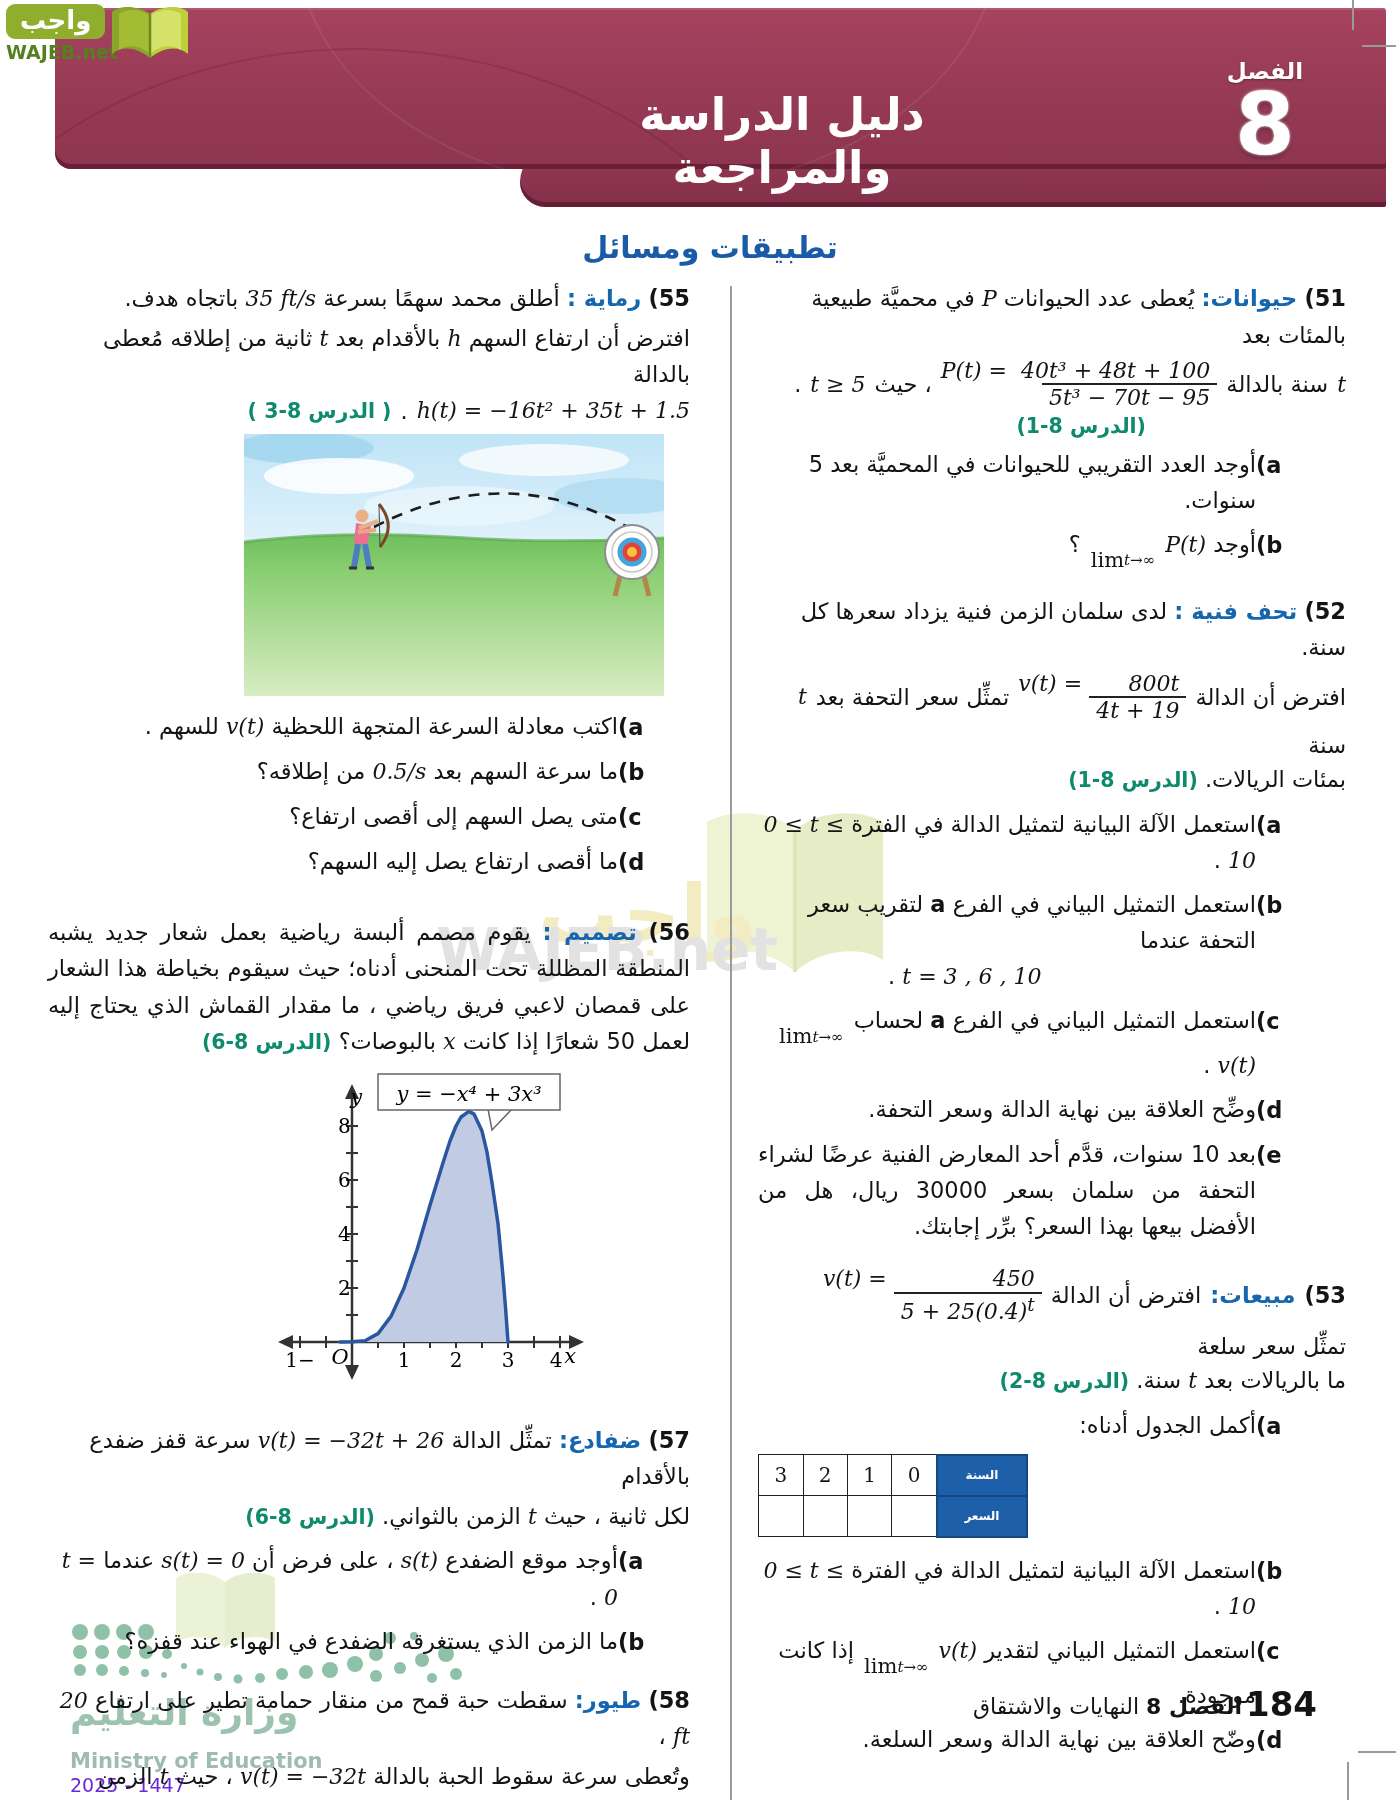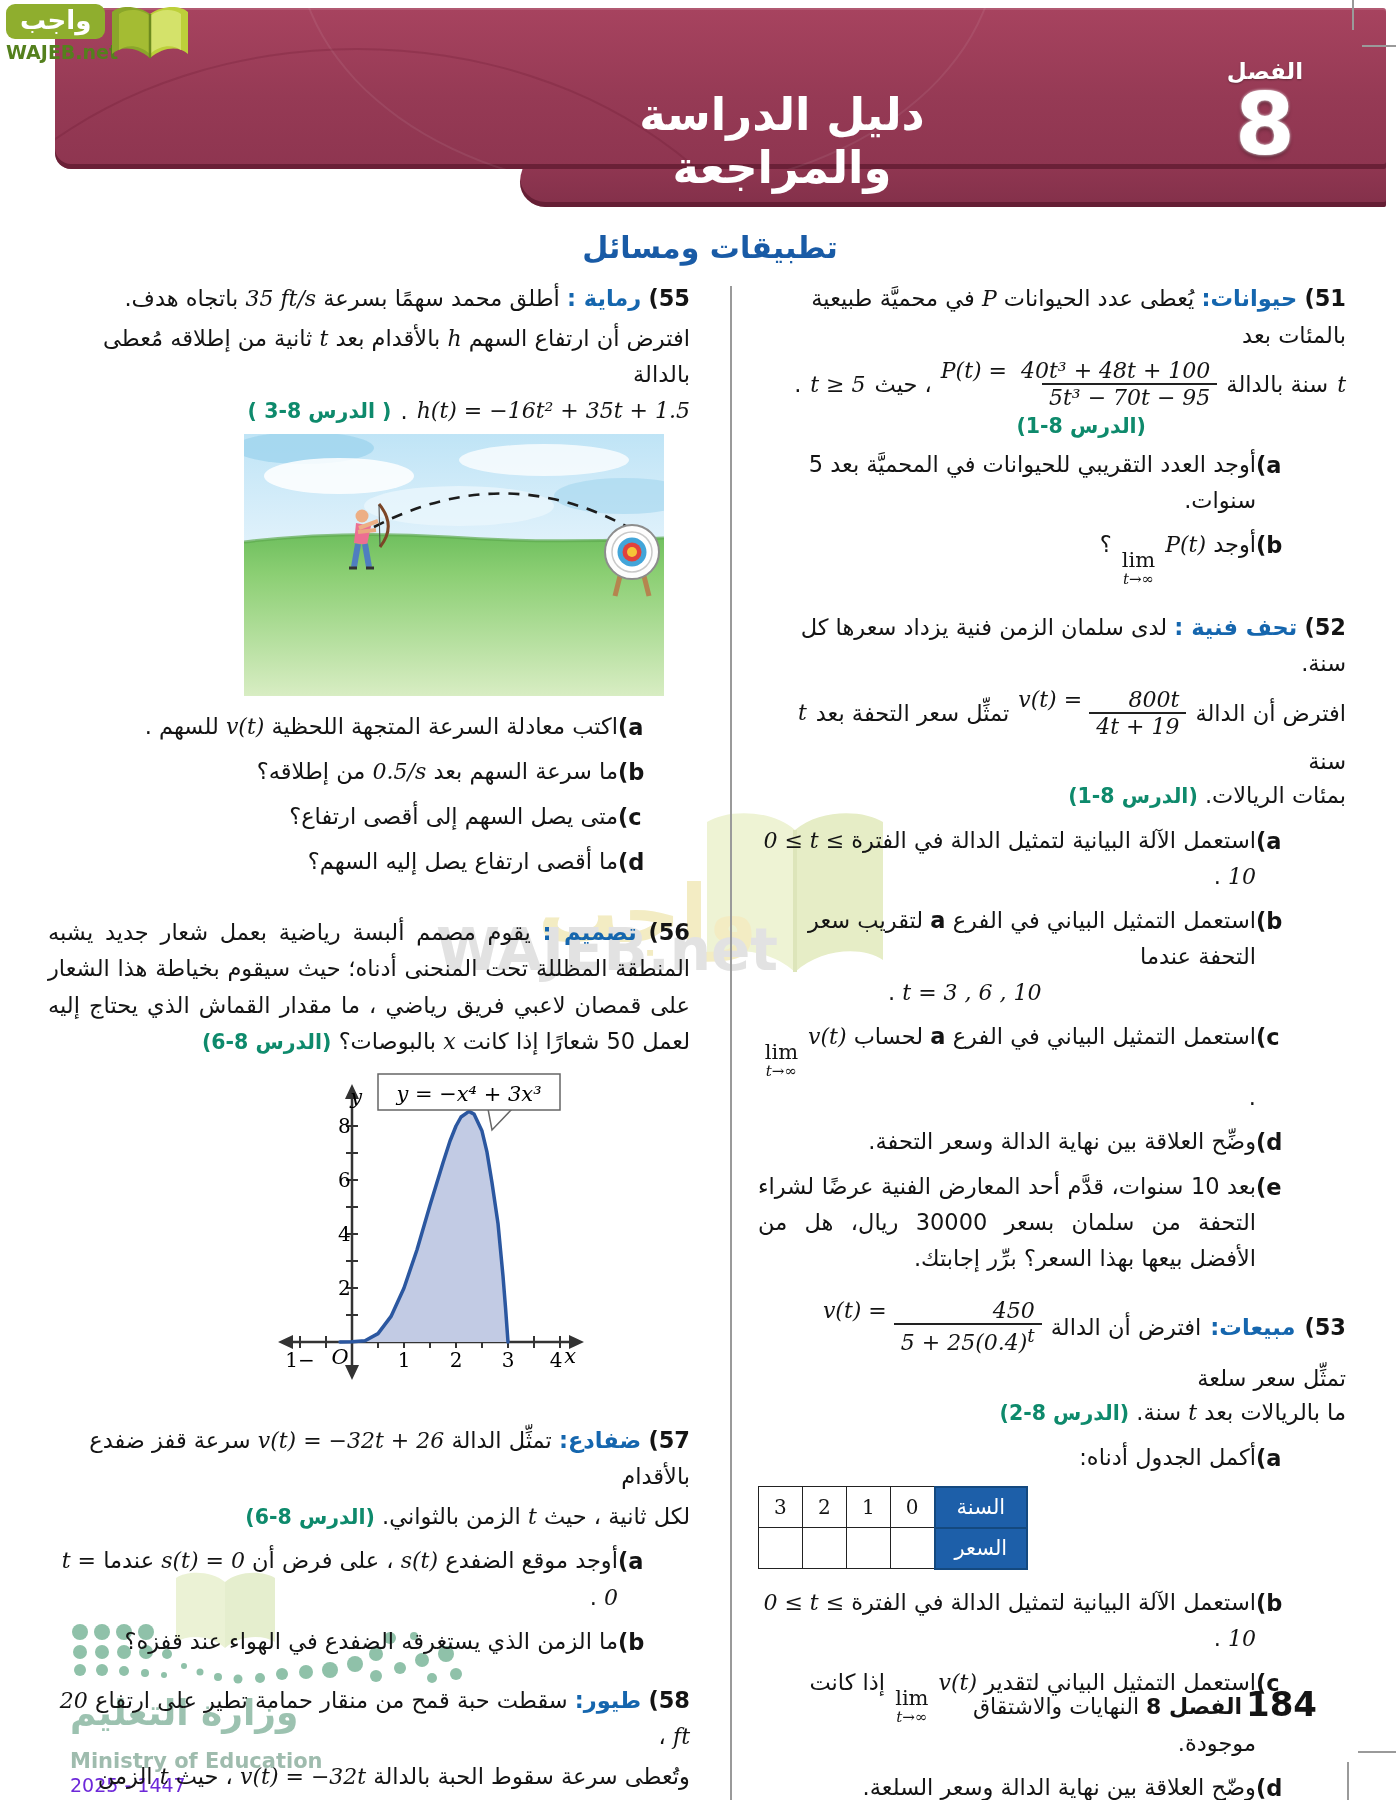--- a/index.html
+++ b/index.html
@@ -51,27 +51,27 @@
   .frac{display:inline-flex;flex-direction:column;align-items:flex-end;line-height:1.15}
   .frac .fnum{padding:0 7px}
   .frac .fden{border-top:2px solid #222;padding:0 7px}
   .lesson{color:#0e8a6c;font-weight:bold;font-size:20.5px;white-space:nowrap}
   .lesson-line{text-align:right;padding-right:200px;margin:2px 0 8px}
   .part{display:flex;padding-right:44px;margin:8px 0;font-size:22.5px;line-height:1.6}
   .part.tight{padding-right:26px}
   .plabel{flex:0 0 46px;font-weight:bold;direction:ltr;unicode-bidi:isolate;padding-top:1px}
   .ptext{flex:1;text-align:right}
   .cont-line{display:block;text-align:left;padding-left:130px}
-  .lim{display:inline-flex;flex-direction:column;align-items:center;line-height:1;vertical-align:-15px;margin:0 3px}
+  .lim{display:inline-flex;flex-direction:row;align-items:center;line-height:1;vertical-align:-15px;margin:0 3px}
   .lim .lt{font-style:normal;font-size:21px}
   .lim .ls{font-size:15px;margin-top:1px}
   .just{text-align:justify}
   
   .ytable{border-collapse:collapse;margin:10px 318px 14px 0}
-  .ytable th{background:#1d5fa9;color:#fff;font-size:21px;font-weight:normal;border:2px solid #14497f;width:96px;height:37px}
+  .ytable th{background:#1d5fa9;color:#fff;font-size:12px;font-weight:bold;border:2px solid #14497f;width:96px;height:37px}
   .ytable td{border:1.7px solid #222;width:47px;height:37px;text-align:center;font-family:"DejaVu Serif",serif;font-size:20px;background:#fff}
   
   .fig{display:block;margin:10px 26px 12px 0}
   
   .pageno{position:absolute;top:1684px;left:1246px;font-size:34px;font-weight:bold;z-index:3;direction:ltr}
   .foot-ar{position:absolute;top:1694px;left:860px;width:382px;text-align:right;font-size:22px;z-index:3}
   .foot-ar .fch{font-weight:bold}
   
   .mlogo{position:absolute;left:70px;top:1622px;z-index:1;direction:ltr}
   .m-ar{font-size:36px;font-weight:bold;color:#9cc2b0;margin-top:4px}

